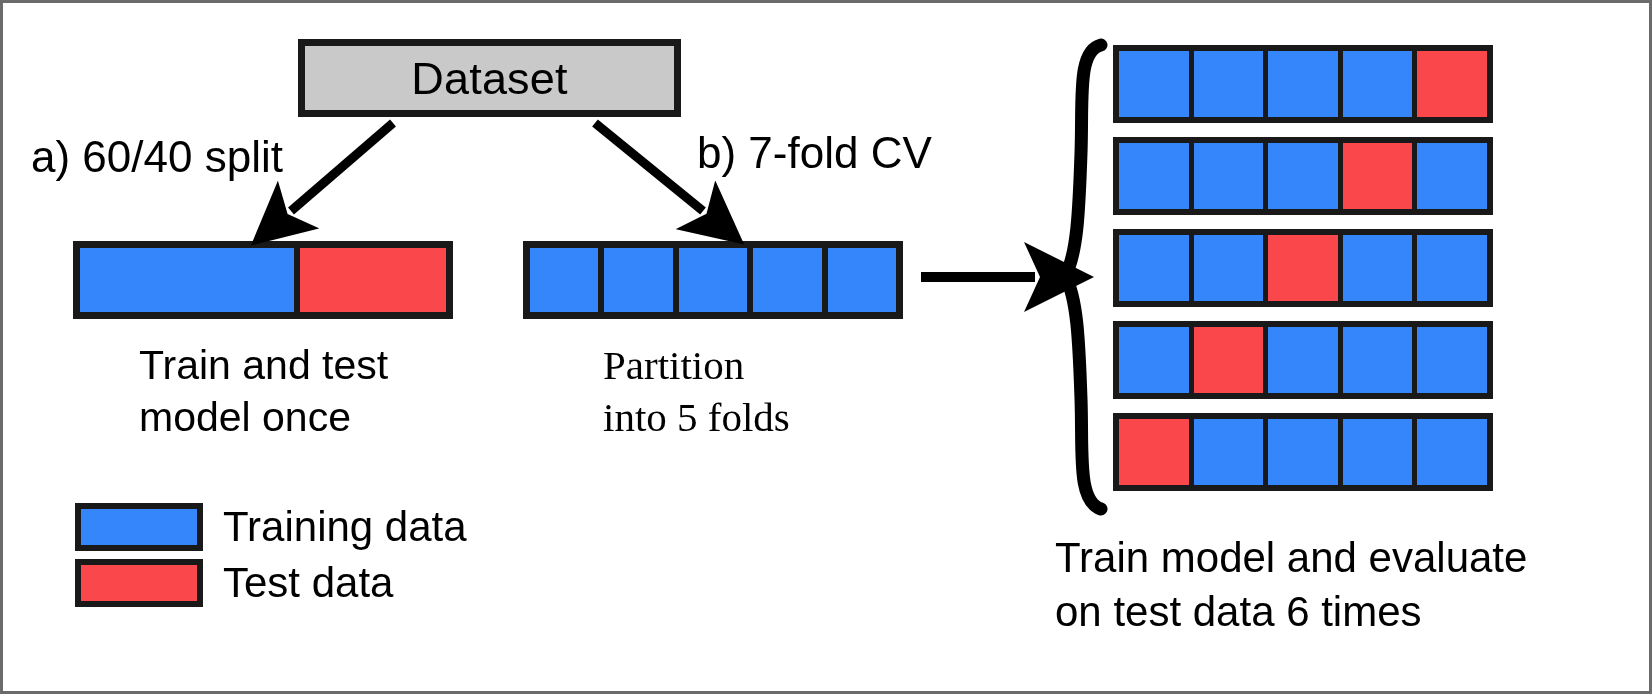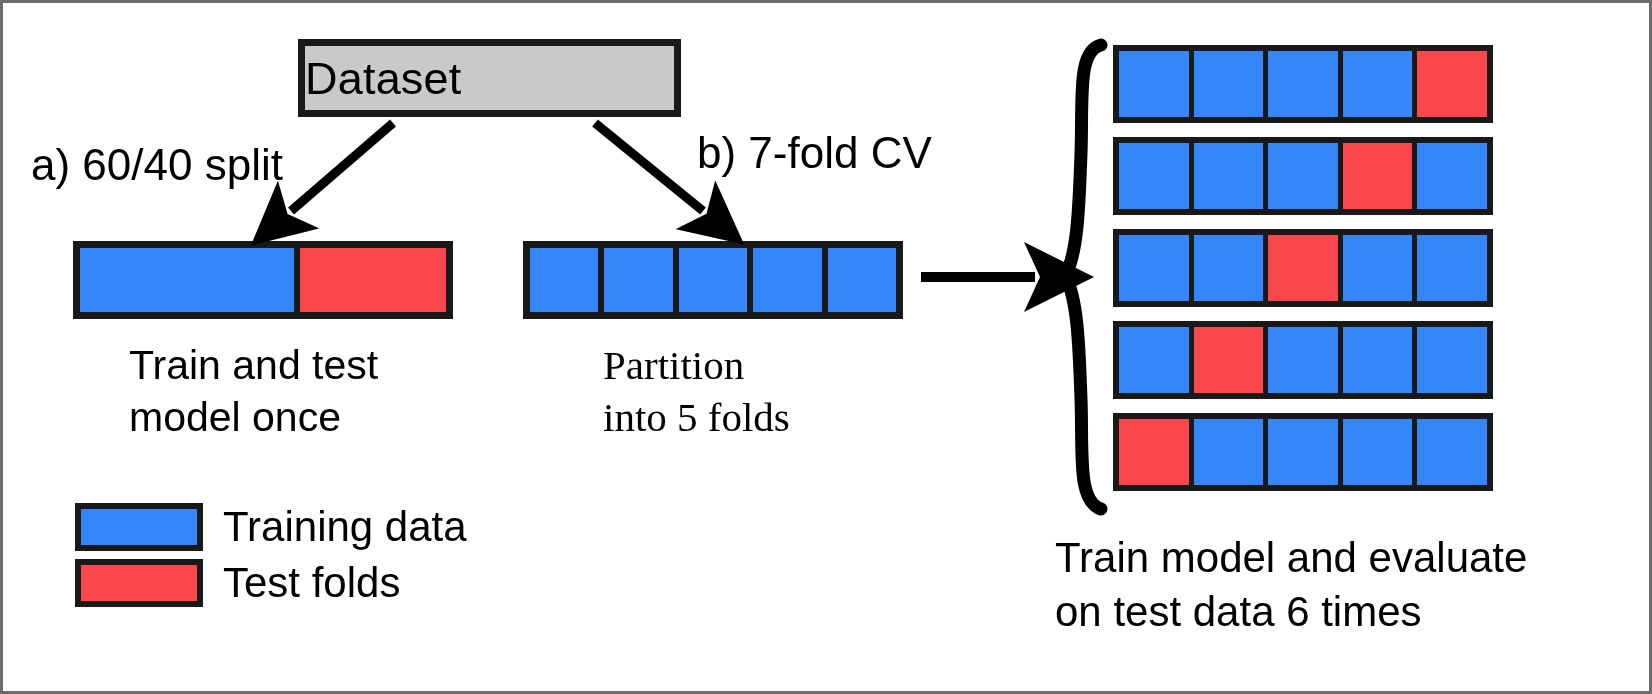--- a/index.html
+++ b/index.html
@@ -25,37 +25,37 @@
   #dataset-box {
     left: 295px;
     top: 36px;
     width: 383px;
     height: 78px;
     background: #c9c9c9;
     border: 7px solid #191919;
     box-sizing: border-box;
     display: flex;
     align-items: center;
-    justify-content: flex-start;
+    justify-content: center;
   }
   #dataset-box .label {
     font-size: 45px;
     color: #000;
     line-height: 1;
     letter-spacing: 0.2px;
   }
 
   
   .section-label {
     font-size: 44px;
     color: #000;
     white-space: nowrap;
     line-height: 1;
   }
-  #label-a { left: 28px; top: 140px; }
+  #label-a { left: 28px; top: 132px; }
   #label-b { left: 694px; top: 128px; }
 
   
   #split-bar {
     left: 70px;
     top: 238px;
     width: 380px;
     height: 78px;
     border: 7px solid #191919;
     box-sizing: border-box;
@@ -91,21 +91,21 @@
   }
   #partition-bar .fold:last-child { border-right: none; }
 
   
   .caption {
     font-size: 41px;
     color: #000;
     line-height: 1.28;
     white-space: pre-line;
   }
-  #caption-split { left: 126px; top: 336px; }
+  #caption-split { left: 136px; top: 336px; }
   #caption-partition { left: 600px; top: 336px; font-family: Liberation Serif, serif; }
   #caption-cv { left: 1052px; top: 528px; font-size: 42px; }
 
   
   #legend { left: 72px; top: 500px; }
   .legend-row {
     display: flex;
     align-items: center;
     margin-bottom: 8px;
   }
@@ -179,21 +179,21 @@
   <div class="abs caption" id="caption-partition">Partition
 into 5 folds</div>
 
   <div class="abs" id="legend">
     <div class="legend-row">
       <div class="legend-swatch" style="background:#3585fb"></div>
       <div class="legend-text">Training data</div>
     </div>
     <div class="legend-row">
       <div class="legend-swatch" style="background:#f9474b"></div>
-      <div class="legend-text">Test folds</div>
+      <div class="legend-text">Test data</div>
     </div>
   </div>
 
   <div class="abs" id="cv-grid">
     <div class="cv-row">
       <div class="cv-cell train"></div>
       <div class="cv-cell train"></div>
       <div class="cv-cell train"></div>
       <div class="cv-cell train"></div>
       <div class="cv-cell test"></div>

